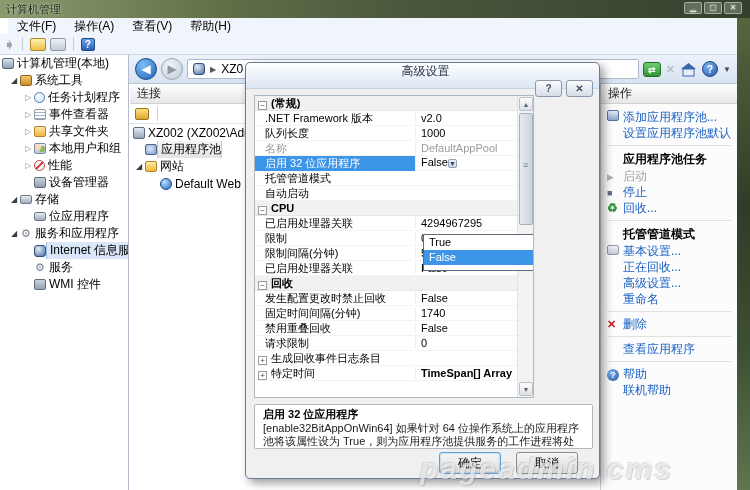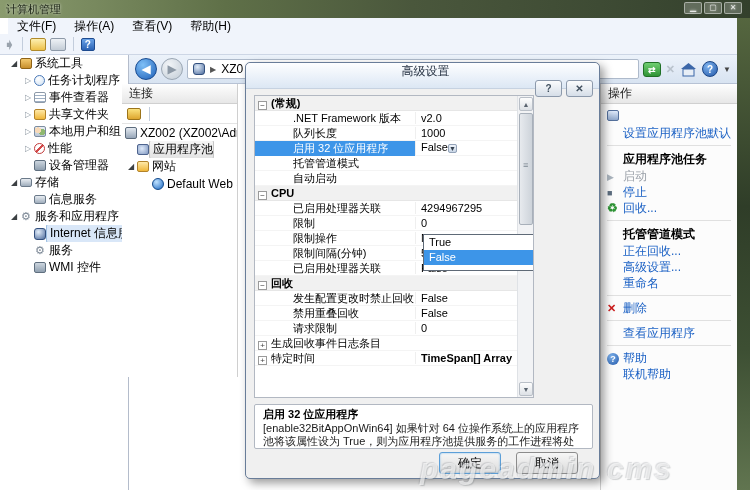--- a/index.html
+++ b/index.html
@@ -77,21 +77,21 @@
   .crumb-sep { color:#555; font-size:8px; }
   .addr-right { display:flex; align-items:center; gap:5px; flex:none; }
   .ic-go { width:18px; height:15px; border-radius:3px; background:linear-gradient(#6fce72,#2f9436);
     border:1px solid #1f7026; color:#fff; font-size:9px; text-align:center; line-height:14px; font-weight:bold; }
   .ic-stop-x { color:#b9c2cc; font-weight:bold; font-size:11px; }
   .ic-help-round { width:16px; height:16px; border-radius:50%;
     background:radial-gradient(circle at 35% 30%,#7fb4ef,#2257a8); border:1px solid #1a4586;
     color:#fff; font-size:10px; font-weight:bold; text-align:center; line-height:15px; }
   .caret { font-size:8px; color:#444; }
 
-  #connpane { left:122px; top:84px; width:116px; height:293px; background:#fff;
+  #connpane { left:130px; top:84px; width:116px; height:293px; background:#fff;
     border-right:1px solid #cfcfcf; overflow:hidden; }
   .pane-hdr { height:20px; background:linear-gradient(#fefefe,#e7e7e7);
     border-bottom:1px solid #d0d0d0; line-height:19px; padding-left:7px; color:#222; }
   #conn-toolbar { height:20px; border-bottom:1px solid #e4e4e4; display:flex; align-items:center;
     padding-left:5px; gap:5px; }
   .sel-gray { background:linear-gradient(#f6f6f6,#e3e3e3); border:1px solid #c6c6c6; border-radius:2px; }
 
   #centerpane { left:245px; top:84px; width:355px; height:406px; background:#fff; }
 
   #actionspane { left:600px; top:84px; width:137px; height:406px; background:#fcfcfc;
@@ -127,21 +127,21 @@
     background:rgba(168,175,182,.45); filter:blur(2px); }
   .dlg-btns { margin-left:auto; display:flex; gap:4px; }
   .dlg-btn { width:27px; height:17px; background:linear-gradient(#fbfcfd,#d6dee8);
     border:1px solid #8c99ab; border-radius:3px; font-size:10px; color:#41505f;
     text-align:center; line-height:15px; font-weight:bold; }
 
   #grid { left:8px; top:32px; width:280px; height:303px; background:#fff;
     border:1px solid #b2b8c2; overflow:hidden; }
   #grid-rows { position:absolute; left:0; top:0; width:322px; }
   .grow { display:flex; height:15px; font-size:11px; align-items:center; border-bottom:1px solid #f4f4f4; }
-  .grow .gl { width:160px; flex:none; padding-left:38px; white-space:nowrap; overflow:hidden; }
+  .grow .gl { width:160px; flex:none; padding-left:10px; white-space:nowrap; overflow:hidden; }
   .grow .gv { flex:1; padding-left:5px; border-left:1px solid #efefef; white-space:nowrap; overflow:hidden; }
   .grow.sec { background:#f1f1f1; font-weight:bold; border-bottom:1px solid #e6e6e6; }
   .grow.sec .gl, .grow.exp .gl { padding-left:3px; }
   .expbox { display:inline-block; width:9px; height:9px; border:1px solid #9a9a9a; background:#fff;
     font-size:8px; line-height:7px; text-align:center; color:#444; margin-right:4px;
     vertical-align:-1px; font-weight:normal; }
   .grow.graylab .gl, .grow.graylab .gv { color:#9b9b9b; }
   .grow.sel .gl { background:#3d95e8; color:#fff; }
   .gv-bold { font-weight:bold; }
   .combo-btn { margin-left:auto; margin-right:2px; width:15px; height:13px;
@@ -199,20 +199,24 @@
 <div id="toolbar" class="abs">
   <span class="tb-arrow">➧</span>
   <span class="tb-sep"></span>
   <span class="tb-ic ic-export"></span>
   <span class="tb-ic ic-console"></span>
   <span class="tb-sep"></span>
   <span class="tb-ic ic-help-sq">?</span>
 </div>
 
 <div id="leftpane" class="abs">
+  <div class="trow d0">
+    <span class="ic ic-computer"></span>
+    <span class="lbl">计算机管理(本地)</span>
+  </div>
   <div class="trow d1">
     <span class="expd open">◢</span>
     <span class="ic ic-tools"></span>
     <span class="lbl">系统工具</span>
   </div>
   <div class="trow d2">
     <span class="expd">▷</span>
     <span class="ic ic-clock"></span>
     <span class="lbl">任务计划程序</span>
   </div>
@@ -242,21 +246,21 @@
     <span class="lbl">设备管理器</span>
   </div>
   <div class="trow d1">
     <span class="expd open">◢</span>
     <span class="ic ic-drive"></span>
     <span class="lbl">存储</span>
   </div>
   <div class="trow d2">
     <span class="expd"></span>
     <span class="ic ic-drive"></span>
-    <span class="lbl">信息服务</span>
+    <span class="lbl">位应用程序</span>
   </div>
   <div class="trow d1">
     <span class="expd open">◢</span>
     <span class="ic ic-gear">⚙</span>
     <span class="lbl">服务和应用程序</span>
   </div>
   <div class="trow d2">
     <span class="expd"></span>
     <span class="ic ic-iis"></span>
     <span class="lbl sel-node">Internet 信息服务(IIS)管</span>
@@ -318,20 +322,21 @@
   </div>
 </div>
 
 <div id="centerpane" class="abs"></div>
 
 <div id="actionspane" class="abs">
   <div class="pane-hdr">操作</div>
   <div id="actions-list">
     <div class="act">
       <span class="gut"><span class="gi-addpool"></span></span>
+      <span>添加应用程序池...</span>
     </div>
     <div class="act">
       <span class="gut"></span>
       <span>设置应用程序池默认设置...</span>
     </div>
     <div class="act-div"></div>
     <div class="act-hdr">应用程序池任务</div>
     <div class="act dis">
       <span class="gut"><span class="gi-start">▶</span></span>
       <span>启动</span>
@@ -339,20 +344,24 @@
     <div class="act">
       <span class="gut"><span class="gi-stop">■</span></span>
       <span>停止</span>
     </div>
     <div class="act">
       <span class="gut"><span class="gi-recycle">♻</span></span>
       <span>回收...</span>
     </div>
     <div class="act-div"></div>
     <div class="act-hdr">托管管道模式</div>
+    <div class="act">
+      <span class="gut"><span class="gi-basic"></span></span>
+      <span>基本设置...</span>
+    </div>
     <div class="act">
       <span class="gut"></span>
       <span>正在回收...</span>
     </div>
     <div class="act">
       <span class="gut"></span>
       <span>高级设置...</span>
     </div>
     <div class="act">
       <span class="gut"></span>
@@ -399,20 +408,24 @@
           <span class="gv"></span>
       </div>
       <div class="grow">
         <span class="gl">.NET Framework 版本</span>
         <span class="gv">v2.0</span>
       </div>
       <div class="grow">
         <span class="gl">队列长度</span>
         <span class="gv">1000</span>
       </div>
+      <div class="grow graylab">
+        <span class="gl">名称</span>
+        <span class="gv">DefaultAppPool</span>
+      </div>
       <div class="grow sel">
         <span class="gl">启用 32 位应用程序</span>
         <span class="gv"><span>False</span><span class="combo-btn">▼</span></span>
       </div>
       <div class="grow">
         <span class="gl">托管管道模式</span>
         <span class="gv"></span>
       </div>
       <div class="grow">
         <span class="gl">自动启动</span>
@@ -424,38 +437,38 @@
       </div>
       <div class="grow">
         <span class="gl">已启用处理器关联</span>
         <span class="gv">4294967295</span>
       </div>
       <div class="grow">
         <span class="gl">限制</span>
         <span class="gv">0</span>
       </div>
       <div class="grow">
-        <span class="gl">限制操作</span>
-        <span class="gv">NoAction</span>
-      </div>
-      <div class="grow">
         <span class="gl">限制间隔(分钟)</span>
         <span class="gv">5</span>
       </div>
       <div class="grow">
         <span class="gl">已启用处理器关联</span>
         <span class="gv">False</span>
       </div>
       <div class="grow sec">
         <span class="gl"><span class="expbox">−</span><span>回收</span></span>
           <span class="gv"></span>
       </div>
       <div class="grow">
         <span class="gl">发生配置更改时禁止回收</span>
         <span class="gv">False</span>
+      </div>
+      <div class="grow">
+        <span class="gl">固定时间间隔(分钟)</span>
+        <span class="gv">1740</span>
       </div>
       <div class="grow">
         <span class="gl">禁用重叠回收</span>
         <span class="gv">False</span>
       </div>
       <div class="grow">
         <span class="gl">请求限制</span>
         <span class="gv">0</span>
       </div>
       <div class="grow exp">

